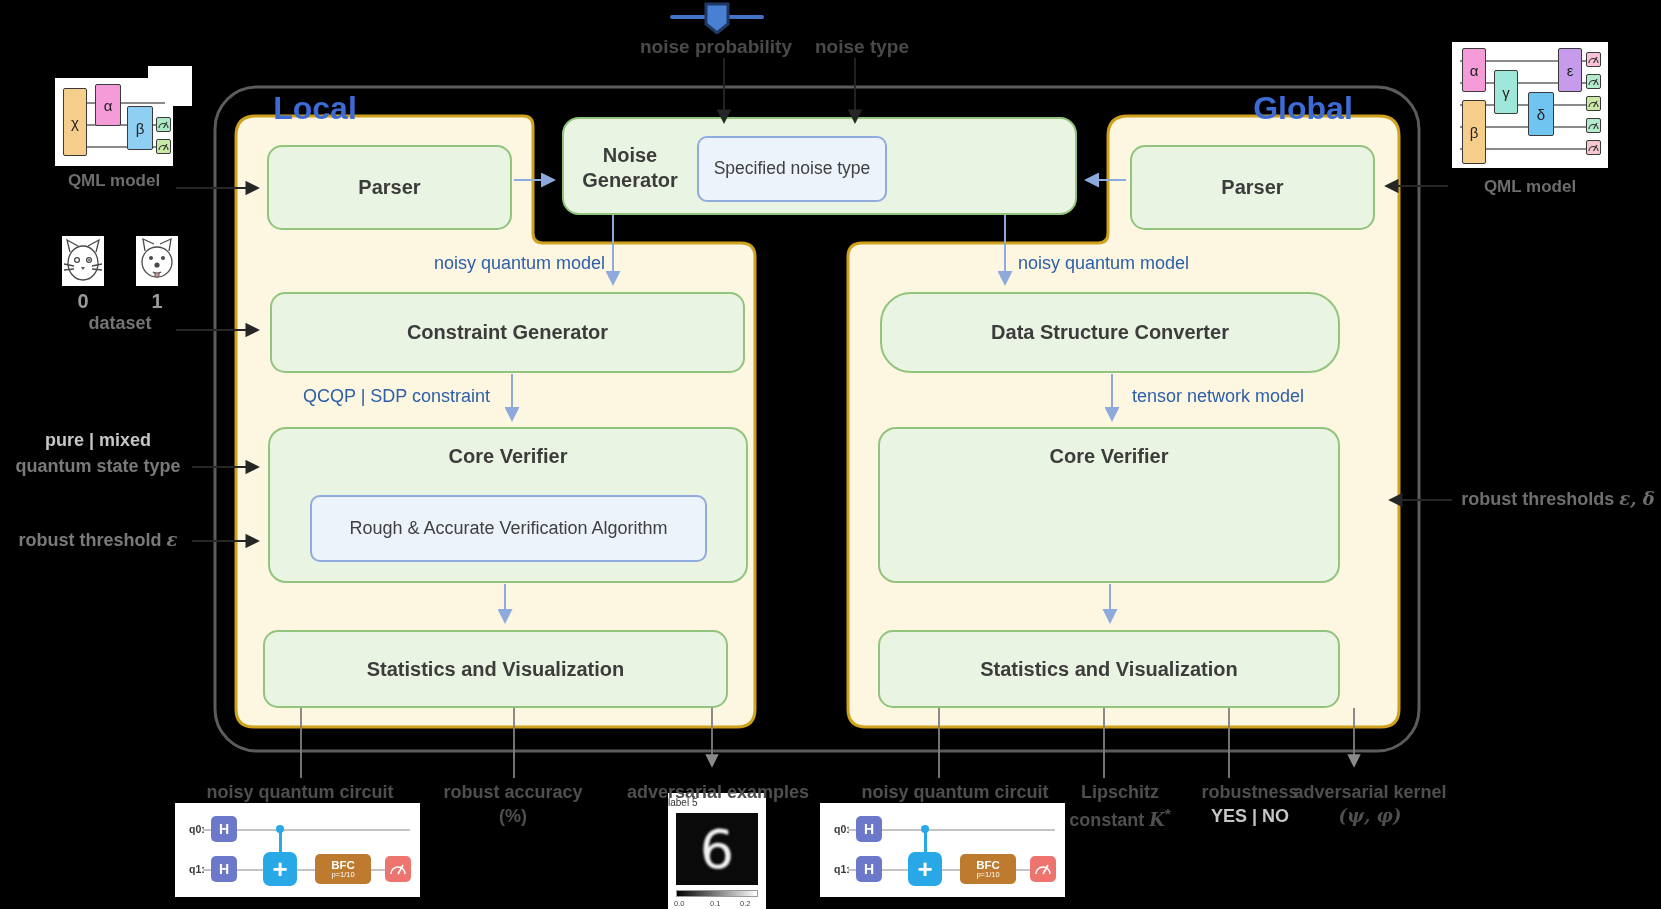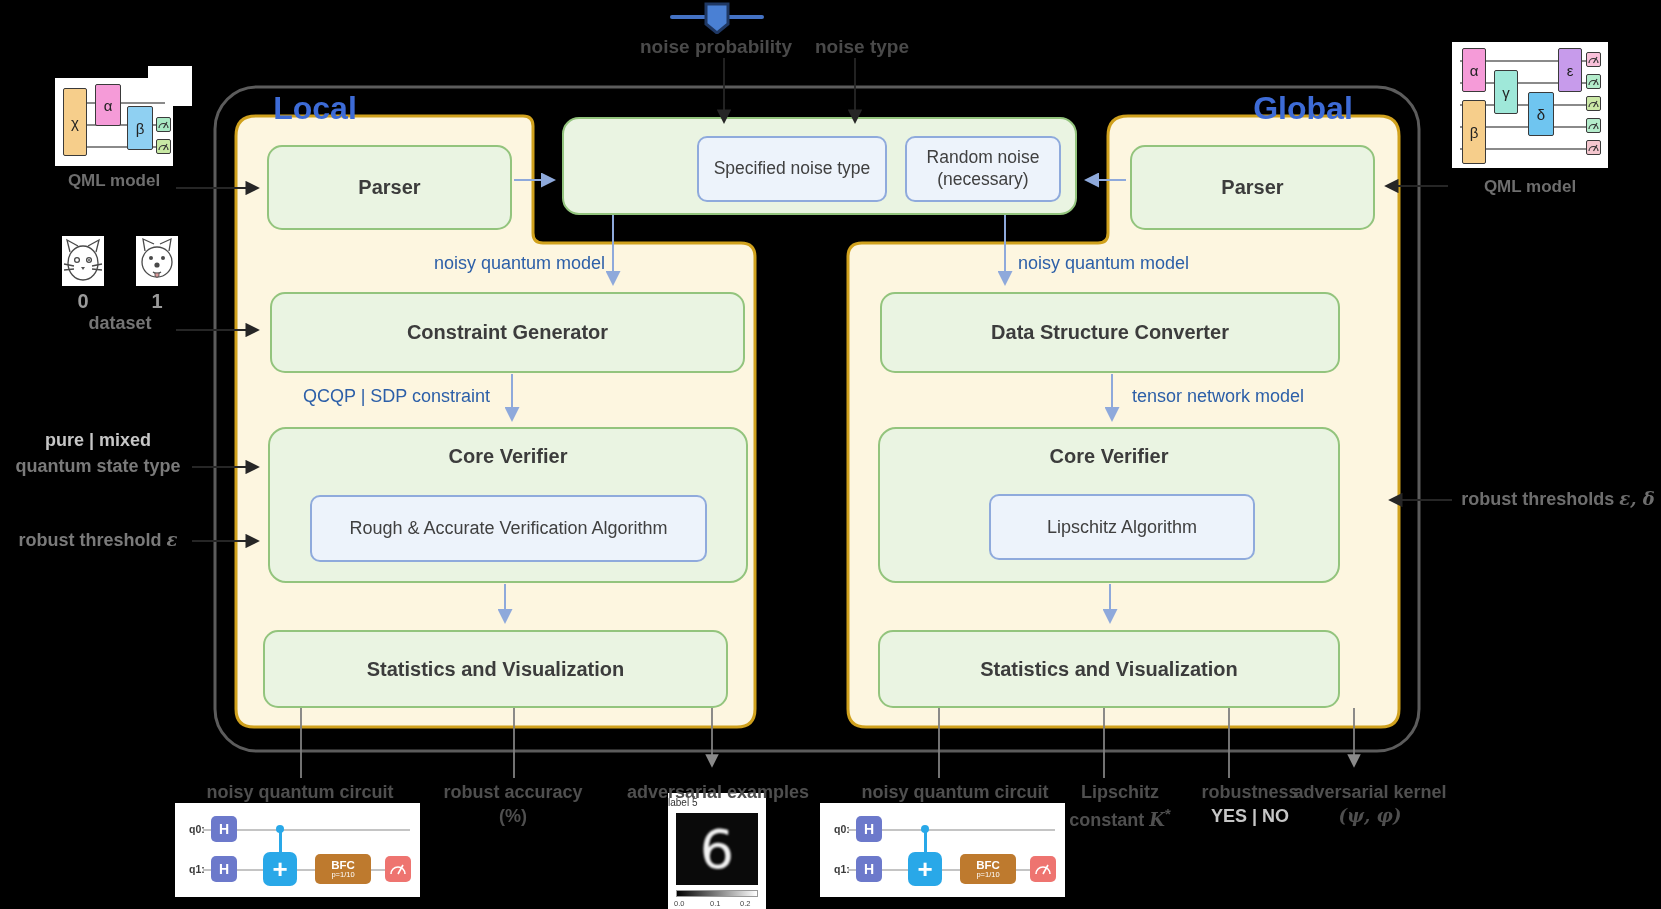--- a/index.html
+++ b/index.html
@@ -59,37 +59,36 @@
       <line x1="2" y1="15" x2="92" y2="15" stroke="#4472C4" stroke-width="4" stroke-linecap="round"></line>
       <path d="M36,2 h22 v20 l-11,9 l-11,-9 z" fill="#4A80D4" stroke="#1F3864" stroke-width="3"></path>
     </svg>
     <div class="top-label" style="left:620px;top:36px;width:192px;">noise probability</div>
     <div class="top-label" style="left:796px;top:36px;width:132px;">noise type</div>
 
     <div class="panel-title" style="left:270px;top:90px;width:90px;">Local</div>
     <div class="panel-title" style="left:1248px;top:90px;width:110px;">Global</div>
 
     <div class="box-green" style="left:562px;top:117px;width:515px;height:98px;border-radius:17px;">
+      <div class="abs" style="left:0;top:0;width:132px;height:98px;display:flex;align-items:center;justify-content:center;text-align:center;line-height:1.25;padding:0 8px;">Noise Generator</div>
       <div class="box-blue" style="left:133px;top:17px;width:190px;height:66px;">Specified noise type</div>
-      <div class="box-blue" style="left:341px;top:17px;width:156px;height:66px;">Random noise (necessary)</div>
     </div>
 
     <div class="box-green" style="left:267px;top:145px;width:245px;height:85px;">Parser</div>
     <div class="box-green" style="left:270px;top:292px;width:475px;height:81px;">Constraint Generator</div>
     <div class="box-green" style="left:268px;top:427px;width:480px;height:156px;border-radius:18px;">
       <div class="abs" style="left:0;top:16px;width:100%;text-align:center;">Core Verifier</div>
       <div class="box-blue" style="left:40px;top:66px;width:397px;height:67px;font-size:18px;">Rough &amp; Accurate Verification Algorithm</div>
     </div>
     <div class="box-green" style="left:263px;top:630px;width:465px;height:78px;">Statistics and Visualization</div>
 
     <div class="box-green" style="left:1130px;top:145px;width:245px;height:85px;">Parser</div>
-    <div class="box-green" style="left:880px;top:292px;width:460px;height:81px;">Data Structure Converter</div>
+    <div class="box-green" style="left:880px;top:292px;width:460px;height:81px;border-radius:31px;">Data Structure Converter</div>
     <div class="box-green" style="left:878px;top:427px;width:462px;height:156px;border-radius:18px;">
       <div class="abs" style="left:0;top:16px;width:100%;text-align:center;">Core Verifier</div>
-      <div class="box-blue" style="left:109px;top:65px;width:266px;height:66px;font-size:18px;">Lipschitz Algorithm</div>
     </div>
     <div class="box-green" style="left:878px;top:630px;width:462px;height:78px;">Statistics and Visualization</div>
 
     <div class="flow-label" style="left:400px;top:253px;width:205px;text-align:right;">noisy quantum model</div>
     <div class="flow-label" style="left:1018px;top:253px;">noisy quantum model</div>
     <div class="flow-label" style="left:303px;top:386px;">QCQP | SDP constraint</div>
     <div class="flow-label" style="left:1132px;top:386px;text-align:right;">tensor network model</div>
 
     <div class="card" style="left:148px;top:66px;width:44px;height:40px;"></div>
     <div class="card" style="left:55px;top:78px;width:118px;height:88px;">

